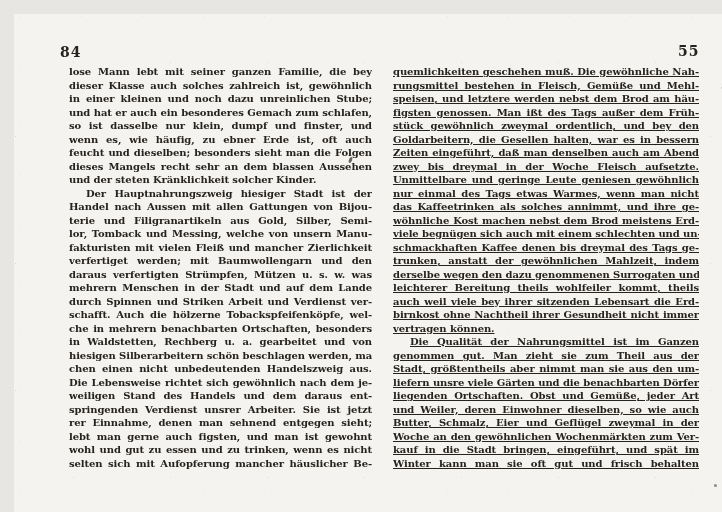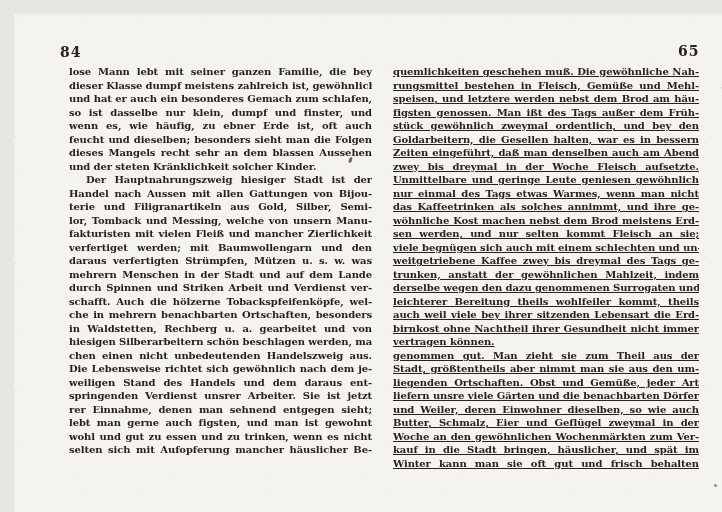--- a/index.html
+++ b/index.html
@@ -53,25 +53,26 @@
   }
   .speck.s1 { left:335px; top:143px; width:3px; height:6px; transform:rotate(25deg); }
   .speck.s2 { left:708px; top:70px;  width:2px; height:5px; transform:rotate(15deg); }
   .speck.s3 { left:700px; top:470px; width:3px; height:3px; opacity:.7; }
 </style>
 </head>
 <body>
 
 <div class="scan">
   <div class="pagenum left">84</div>
-  <div class="pagenum right">65</div>
+  <div class="pagenum right">55</div>
 
   <div class="textcol left" id="left-col">
       <div class="tline">lose Mann lebt mit seiner ganzen Familie, die bey</div>
-      <div class="tline">dieser Klasse dumpf meistens zahlreich ist, gewöhnlich</div>
+      <div class="tline">dieser Klasse auch solches zahlreich ist, gewöhnlich</div>
+      <div class="tline">in einer kleinen und noch dazu unreinlichen Stube;</div>
       <div class="tline">und hat er auch ein besonderes Gemach zum schlafen,</div>
       <div class="tline">so ist dasselbe nur klein, dumpf und finster, und</div>
       <div class="tline">wenn es, wie häufig, zu ebner Erde ist, oft auch</div>
       <div class="tline">feucht und dieselben; besonders sieht man die Folgen</div>
       <div class="tline">dieses Mangels recht sehr an dem blassen Aussehen</div>
       <div class="tline pend">und der steten Kränklichkeit solcher Kinder.</div>
       <div class="tline indent">Der Hauptnahrungszweig hiesiger Stadt ist der</div>
       <div class="tline">Handel nach Aussen mit allen Gattungen von Bijou-</div>
       <div class="tline">terie und Filigranartikeln aus Gold, Silber, Semi-</div>
       <div class="tline">lor, Tomback und Messing, welche von unsern Manu-</div>
@@ -99,36 +100,36 @@
       <div class="tline">speisen, und letztere werden nebst dem Brod am häu-</div>
       <div class="tline">figsten genossen. Man ißt des Tags außer dem Früh-</div>
       <div class="tline">stück gewöhnlich zweymal ordentlich, und bey den</div>
       <div class="tline">Goldarbeitern, die Gesellen halten, war es in bessern</div>
       <div class="tline">Zeiten eingeführt, daß man denselben auch am Abend</div>
       <div class="tline">zwey bis dreymal in der Woche Fleisch aufsetzte.</div>
       <div class="tline">Unmittelbare und geringe Leute geniesen gewöhnlich</div>
       <div class="tline">nur einmal des Tags etwas Warmes, wenn man nicht</div>
       <div class="tline">das Kaffeetrinken als solches annimmt, und ihre ge-</div>
       <div class="tline">wöhnliche Kost machen nebst dem Brod meistens Erd-</div>
-      <div class="tline">sen werden, und nur selten kommt Fleisch an sie;</div>
       <div class="tline">viele begnügen sich auch mit einem schlechten und un-</div>
-      <div class="tline">weitgetriebene Kaffee zwey bis dreymal des Tags ge-</div>
+      <div class="tline">schmackhaften Kaffee denen bis dreymal des Tags ge-</div>
       <div class="tline">trunken, anstatt der gewöhnlichen Mahlzeit, indem</div>
       <div class="tline">derselbe wegen den dazu genommenen Surrogaten und</div>
       <div class="tline">leichterer Bereitung theils wohlfeiler kommt, theils</div>
       <div class="tline">auch weil viele bey ihrer sitzenden Lebensart die Erd-</div>
       <div class="tline">birnkost ohne Nachtheil ihrer Gesundheit nicht immer</div>
       <div class="tline pend">vertragen können.</div>
+      <div class="tline indent">Die Qualität der Nahrungsmittel ist im Ganzen</div>
       <div class="tline">genommen gut. Man zieht sie zum Theil aus der</div>
       <div class="tline">Stadt, größtentheils aber nimmt man sie aus den um-</div>
+      <div class="tline">liefern unsre viele Gärten und die benachbarten Dörfer</div>
       <div class="tline">liegenden Ortschaften. Obst und Gemüße, jeder Art</div>
-      <div class="tline">liefern unsre viele Gärten und die benachbarten Dörfer</div>
       <div class="tline">und Weiler, deren Einwohner dieselben, so wie auch</div>
       <div class="tline">Butter, Schmalz, Eier und Geflügel zweymal in der</div>
       <div class="tline">Woche an den gewöhnlichen Wochenmärkten zum Ver-</div>
-      <div class="tline">kauf in die Stadt bringen, häuslicher, und spät im</div>
+      <div class="tline">kauf in die Stadt bringen, eingeführt, und spät im</div>
       <div class="tline">Winter kann man sie oft gut und frisch behalten</div>
     </div>
 
   <div class="speck s1"></div>
   <div class="speck s2"></div>
   <div class="speck s3"></div>
 </div>
 
 </body></html>

